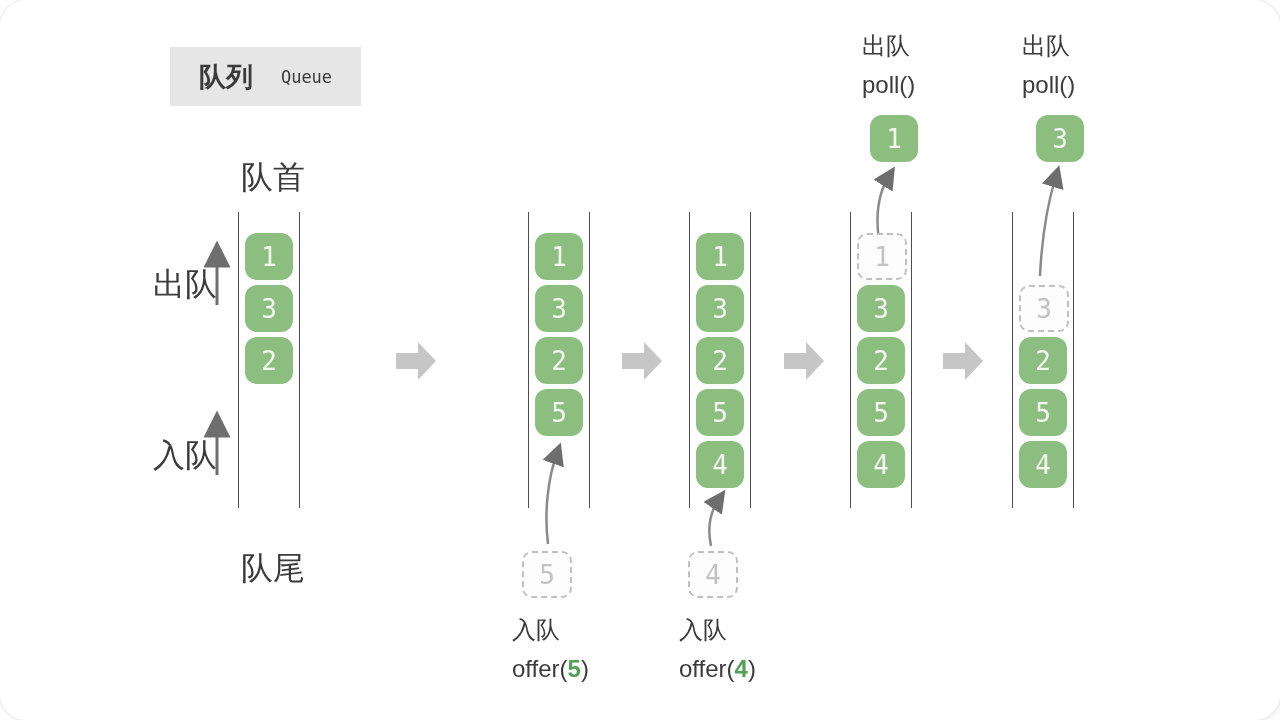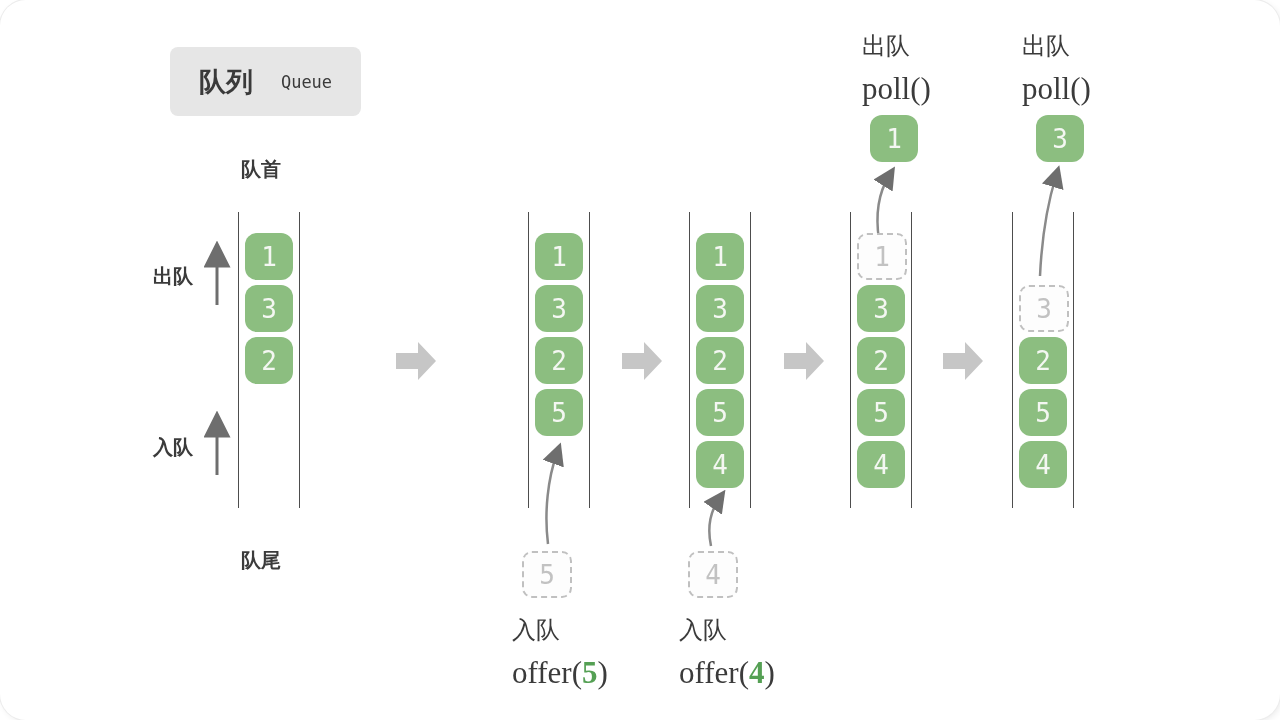--- a/index.html
+++ b/index.html
@@ -10,29 +10,29 @@
     position: relative;
     width: 1280px; height: 720px;
     background: #ffffff;
     border-radius: 26px;
     box-shadow: 0 0 0 1px #ececec, 2px 2px 6px rgba(0,0,0,0.08);
     overflow: hidden;
   }
 
   .title-box {
     position: absolute; left: 170px; top: 47px;
-    width: 191px; height: 69px;
-    background: #e6e6e6; border-radius: 8px;
+    width: 191px; height: 59px;
+    background: #e6e6e6; border-radius: 1px;
     display: flex; align-items: center; justify-content: center; gap: 28px;
     color: #3a3a3a;
   }
   .title-zh { font-size: 27px; font-weight: bold; }
   .title-en { font-size: 17px; font-family: "DejaVu Sans Mono", monospace; }
 
-  .cjk-label { position: absolute; color: #3b3b3b; font-size: 20px; font-weight: bold; white-space: nowrap; }
+  .cjk-label { position: absolute; color: #3b3b3b; font-size: 32px; font-weight: normal; white-space: nowrap; }
 
   .channel {
     position: absolute; top: 212px; height: 296px; width: 62px;
     border-left: 1.5px solid #4d4d4d; border-right: 1.5px solid #4d4d4d;
   }
 
   .cell {
     position: absolute; width: 48px; height: 47px;
     background: #8CBE80; border-radius: 12px;
     display: flex; align-items: center; justify-content: center;
@@ -40,21 +40,21 @@
   }
   .cell-dashed {
     position: absolute; width: 50px; height: 47px;
     background: #fdfdfd; border: 2px dashed #c0c0c0; border-radius: 10px;
     display: flex; align-items: center; justify-content: center;
     color: #c2c2c2; font-size: 26px; font-family: "DejaVu Sans Mono", monospace;
   }
 
   .op-label { position: absolute; white-space: nowrap; }
   .op-zh { display: block; color: #3b3b3b; font-size: 24px; font-weight: 500; margin-bottom: 9px; }
-  .op-code { display: block; color: #3b3b3b; font-size: 31px; font-family: Liberation Serif, serif; }
+  .op-code { display: block; color: #3b3b3b; font-size: 24px; font-family: Liberation Sans, sans-serif; }
   .op-arg { color: #55A054; font-weight: bold; }
 
   .overlay { position: absolute; left: 0; top: 0; pointer-events: none; }
 
   .watermark {
     position: absolute; right: 40px; top: 674px;
     color: #cccccc; font-size: 17px; letter-spacing: 1px;
     font-family: "DejaVu Sans Mono", monospace;
   }
 </style>

